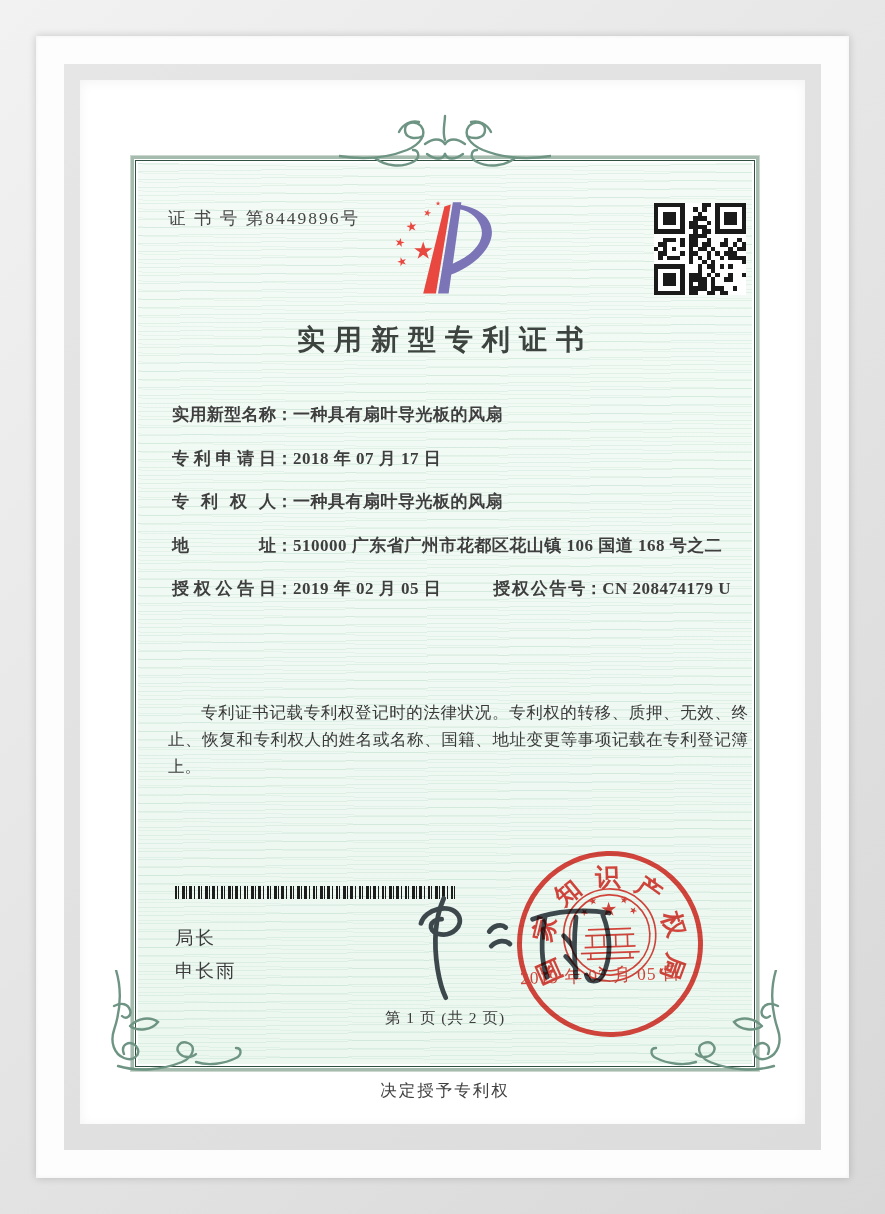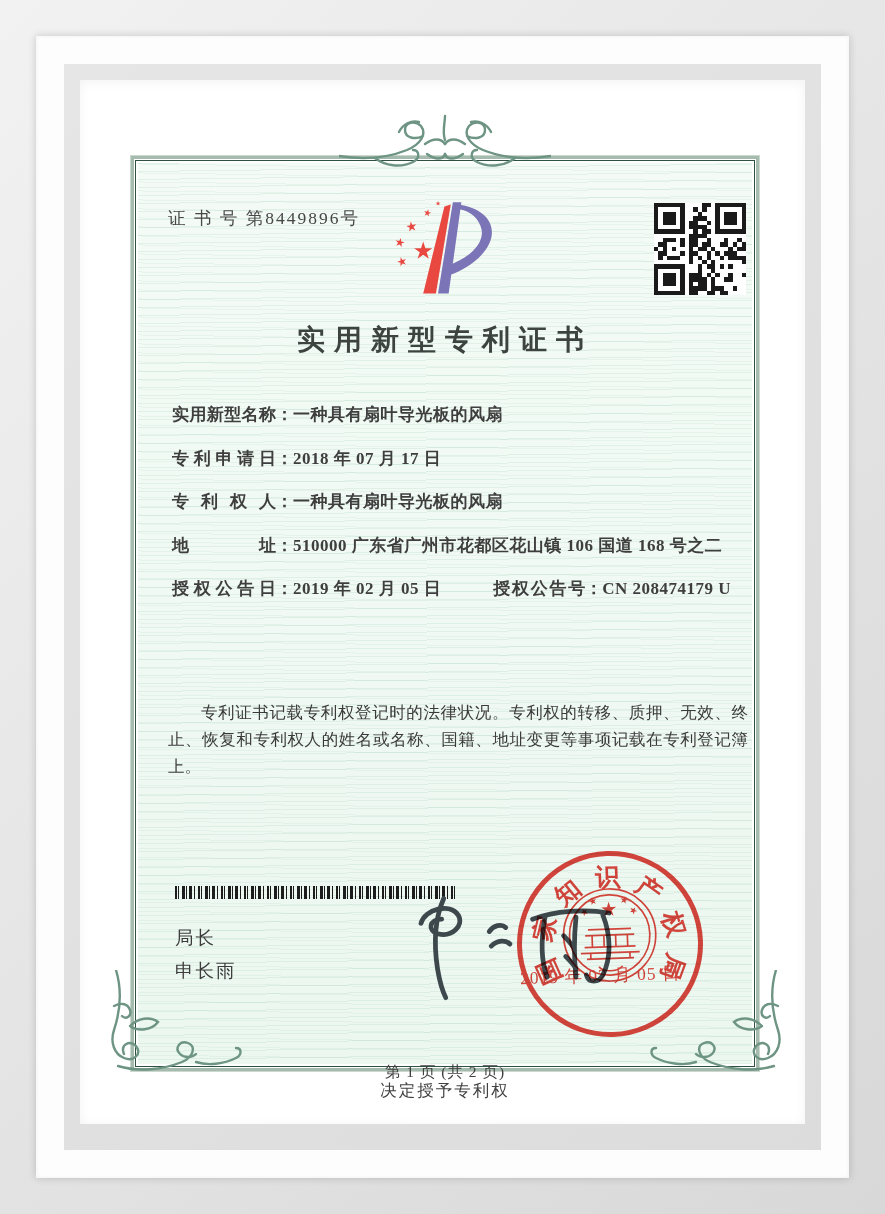--- a/index.html
+++ b/index.html
@@ -86,21 +86,21 @@
     font-family:"Liberation Serif","DejaVu Serif",serif;
   }
   .emblem{position:absolute;left:44px;top:32px;width:98px;height:104px;}
   .emblem .st{fill:var(--seal-red);}
   .emblem .ln{fill:none;stroke:var(--seal-red);stroke-width:1.7;}
   .seal-date{
     position:absolute;left:2px;top:112px;width:182px;z-index:3;
     font-size:17.5px;color:var(--seal-red);letter-spacing:1px;white-space:nowrap;
   }
   
-  .page-footer{position:absolute;left:135px;top:1062px;width:620px;text-align:center;font-size:15.5px;color:#3e3e3e;z-index:4;letter-spacing:1px;}
+  .page-footer{position:absolute;left:135px;top:1008px;width:620px;text-align:center;font-size:15.5px;color:#3e3e3e;z-index:4;letter-spacing:1px;}
   .back-note{position:absolute;left:135px;top:1080px;width:620px;text-align:center;font-size:16.5px;color:#414141;z-index:4;letter-spacing:2px;}
 </style>
 </head>
 <body>
 
 <div class="f-a"></div>
 <div class="f-b"></div>
 <div class="f-c"></div>
 <div class="f-d"></div>
 

